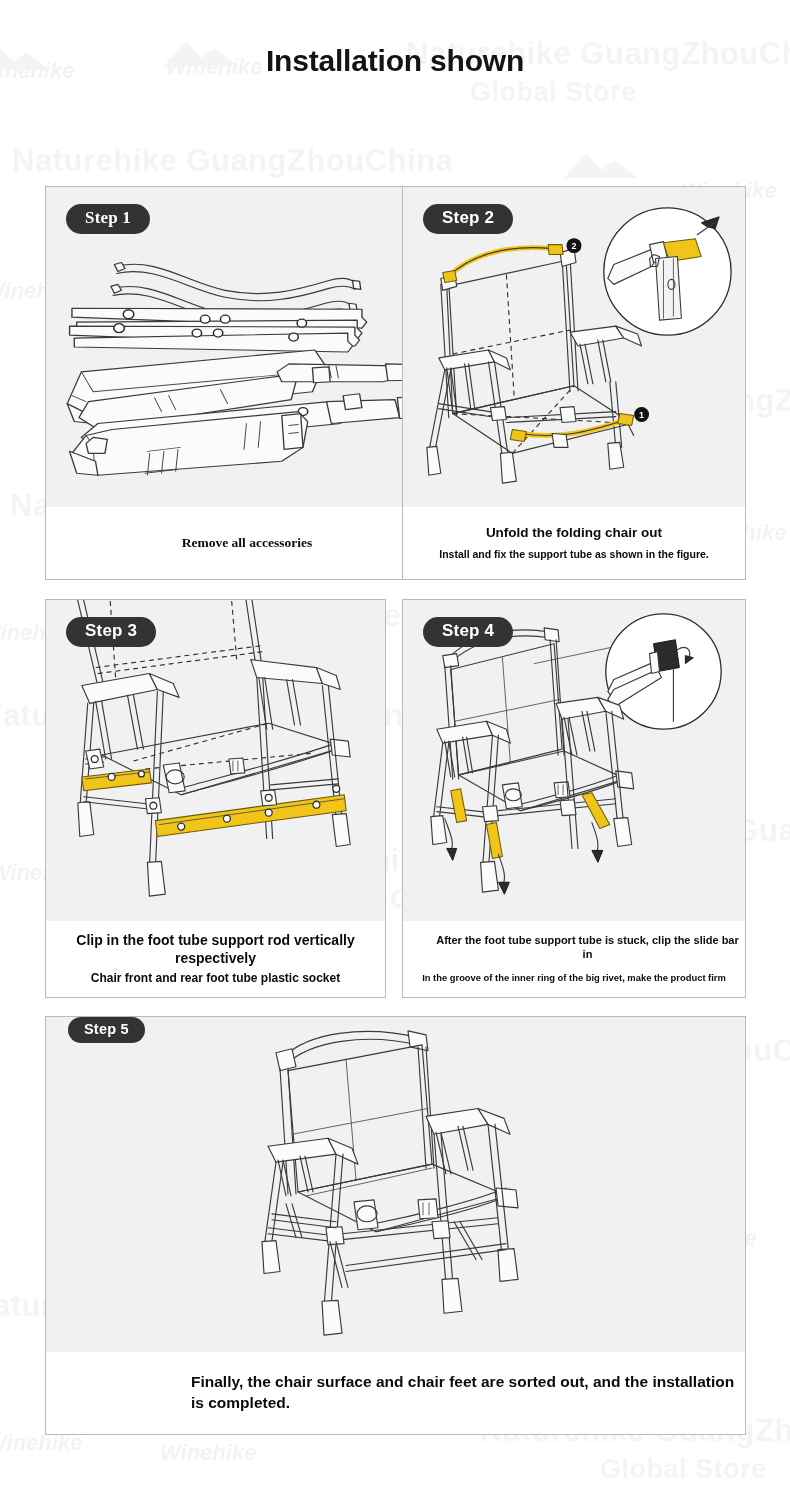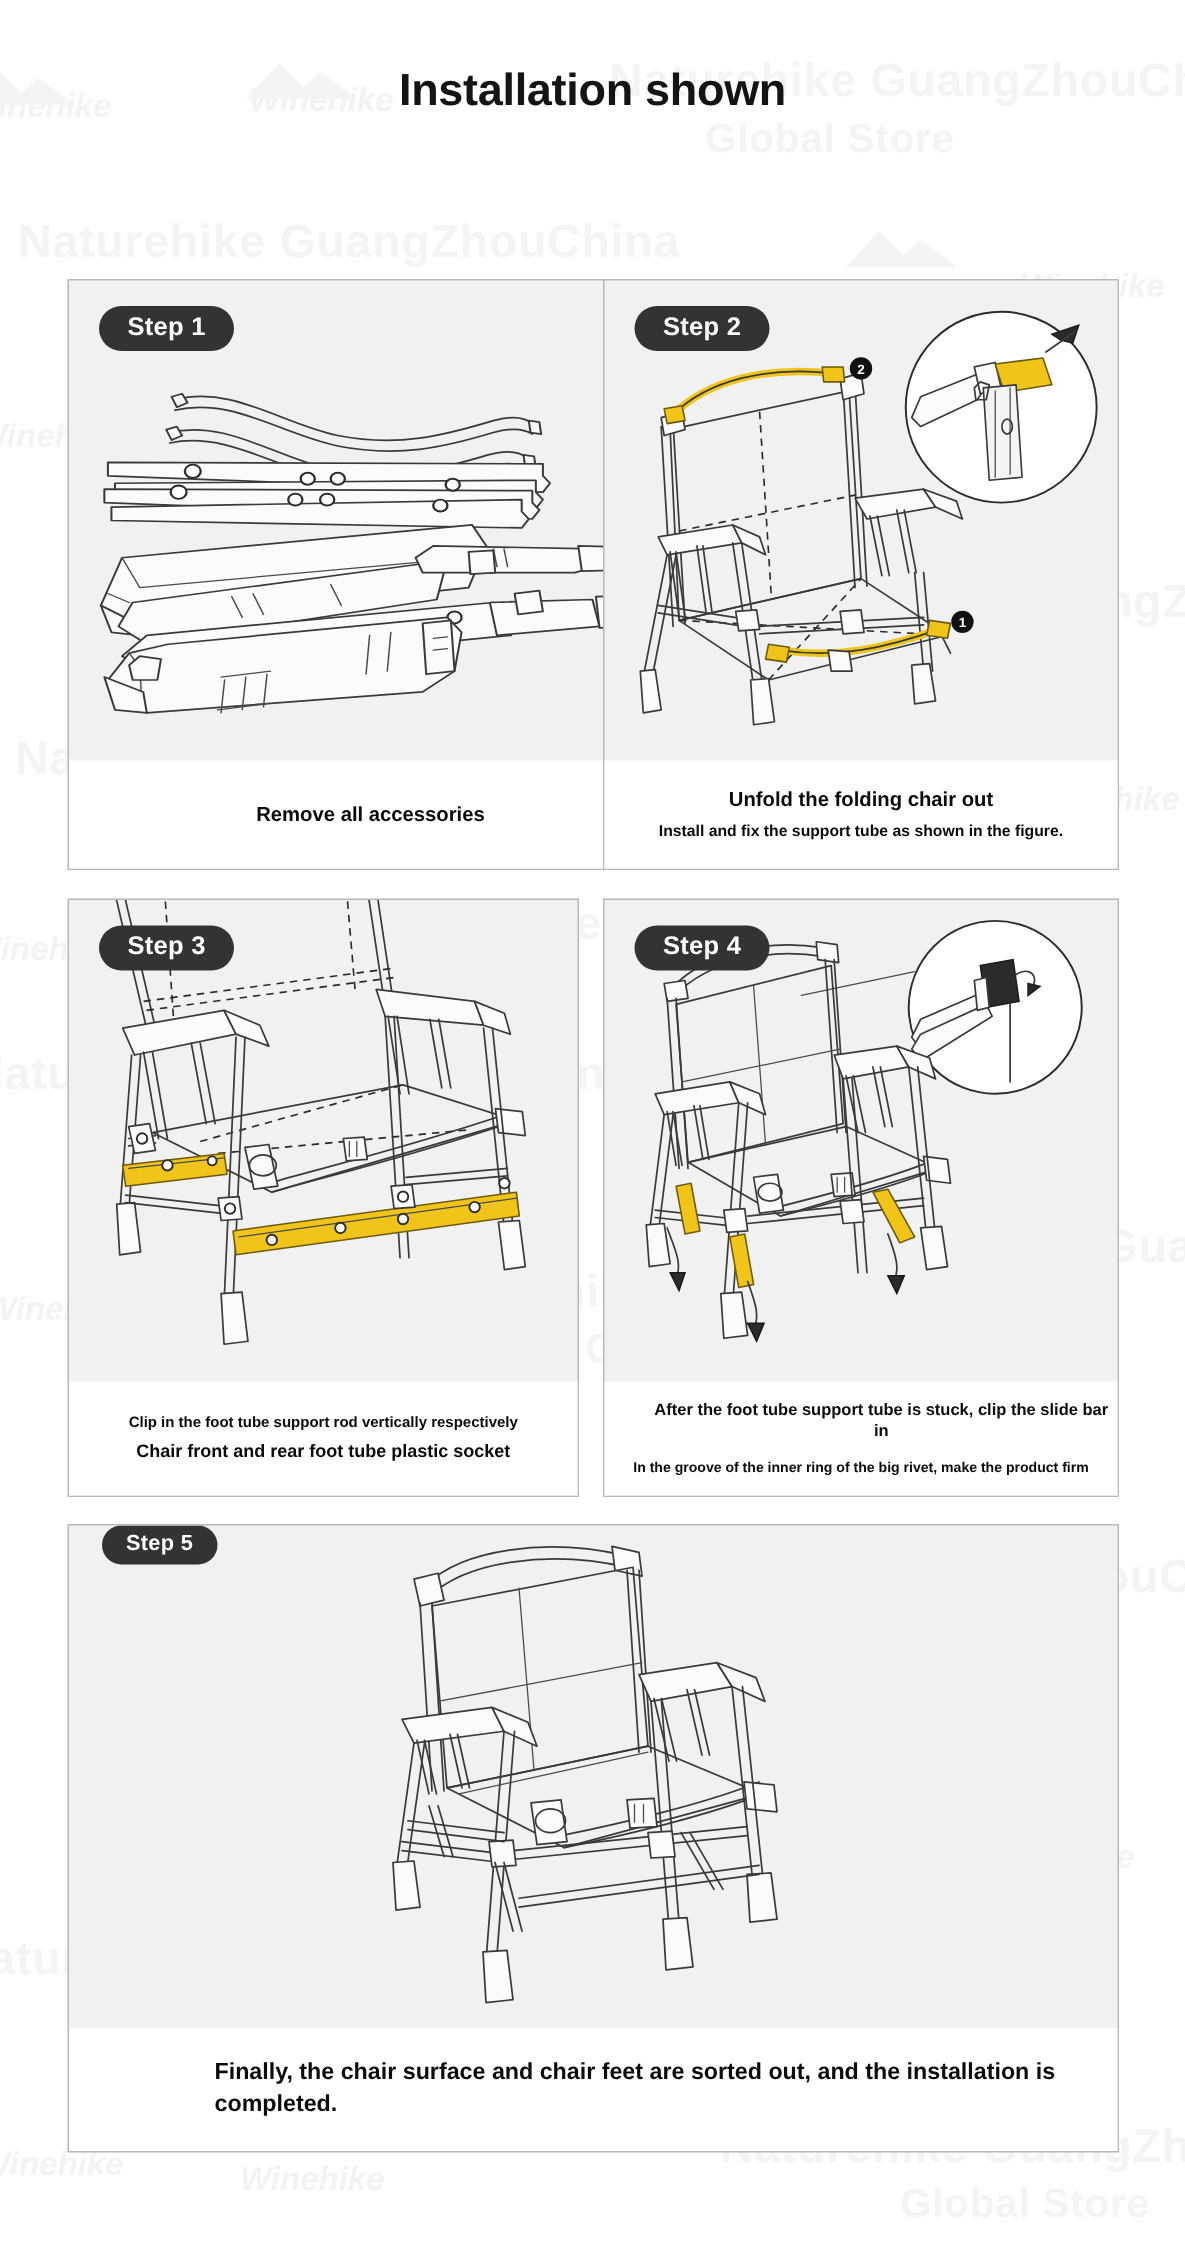--- a/index.html
+++ b/index.html
@@ -99,35 +99,35 @@
   }
   .cap-sub {
     font-size: 10.5px;
     font-weight: 700;
     color: #0b0b0b;
     text-align: center;
     line-height: 1.25;
   }
 
   
-  #panel-step1 { left: 45px;  top: 186px;  width: 404px; height: 394px; }
+  #panel-step1 { left: 45px;  top: 186px;  width: 404px; height: 394px; font-family: Liberation Serif, serif; }
   #panel-step2 { left: 402px; top: 186px;  width: 344px; height: 394px; }
   #panel-step3 { left: 45px;  top: 599px;  width: 341px; height: 399px; }
   #panel-step4 { left: 402px; top: 599px;  width: 344px; height: 399px; }
   #panel-step5 { left: 45px;  top: 1016px; width: 701px; height: 419px; }
 
   #panel-step1 .caption { height: 72px; }
   #panel-step2 .caption { height: 72px; }
   #panel-step3 .caption { height: 76px; }
   #panel-step4 .caption { height: 76px; }
   #panel-step5 .caption { height: 82px; align-items: flex-start; padding-left: 97px; }
-  #panel-step5 .cap-main { text-align: left; font-size: 15.5px; line-height: 1.35; }
+  #panel-step5 .cap-main { text-align: left; font-size: 15.5px; line-height: 1.35; margin-left: 48px; }
 
   #panel-step2 .cap-main { margin-bottom: 7px; text-align: right; }
-  #panel-step3 .cap-main { font-size: 10px; margin-bottom: 4px; }
+  #panel-step3 .cap-main { font-size: 14px; margin-bottom: 4px; }
   #panel-step3 .cap-sub  { font-size: 12px; }
   #panel-step4 .cap-main { font-size: 11px; margin-bottom: 10px; margin-left: 27px; }
   #panel-step4 .cap-sub  { font-size: 9.4px; }
 
   
   .step-badge {
     position: absolute;
     left: 20px;
     top: 17px;
     background: #333333;

